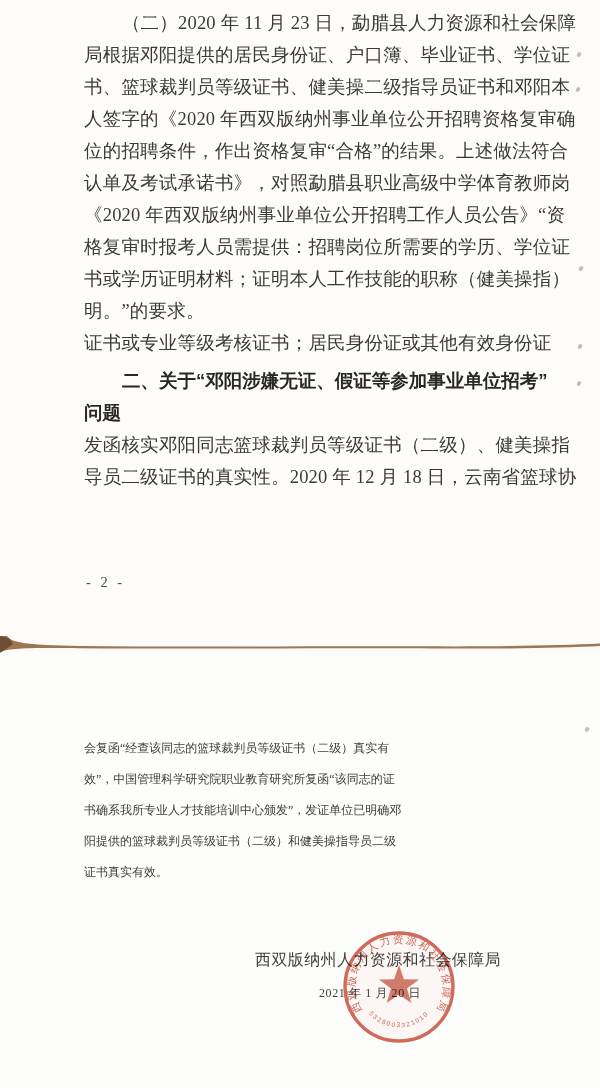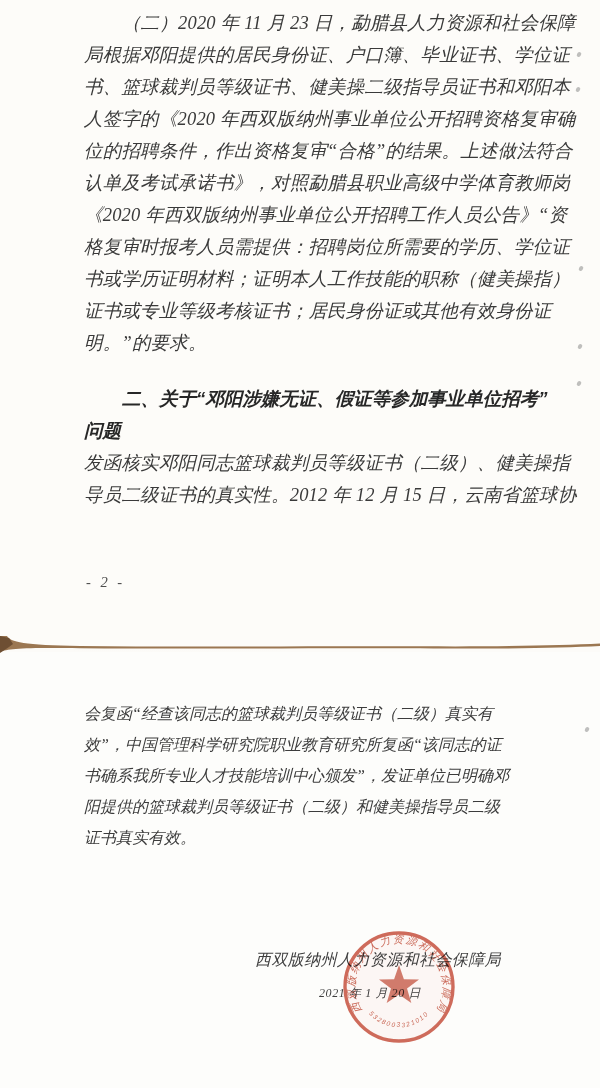--- a/index.html
+++ b/index.html
@@ -8,49 +8,48 @@
     font-family: "Liberation Serif", serif;
     background: #ffffff;
   }
   #scan {
     position: relative; width: 600px; height: 1088px;
     overflow: hidden;
     background:
       radial-gradient(420px 300px at 75% 18%, rgba(210,200,185,0.10), rgba(210,200,185,0) 70%),
       radial-gradient(500px 340px at 30% 80%, rgba(205,195,180,0.08), rgba(205,195,180,0) 70%),
       #fcfbf8;
-    font-style: italic;
   }
   .sheet { position: absolute; left: 0; width: 600px; }
   #sheet-1 { top: 0; height: 646px; background: #fdfcf9; }
   #sheet-2 { top: 652px; height: 436px; background: #fdfdfb; }
 
   #separator { position: absolute; left: 0; top: 636px; z-index: 4; }
 
   
   #page1-text {
     position: absolute; left: 84px; top: 7px; width: 500px;
     color: #3a3a3a; font-size: 18.5px; letter-spacing: 0.2px;
   }
   .line { height: 32px; line-height: 32px; white-space: nowrap; }
   .indent { text-indent: 2.05em; }
-  .gap-top { margin-top: 24px; }
+  .gap-top { margin-top: 6px; }
   .heading {
     font-family: "Liberation Sans", sans-serif;
     font-weight: 700; color: #272727; letter-spacing: 0px;
   }
   #page-number {
     position: absolute; left: 86px; top: 574px;
     font-size: 14.5px; color: #4c4c4c; letter-spacing: 3px;
   }
 
   
   #page2-text {
-    position: absolute; left: 84px; top: 698px; width: 510px;
-    color: #3c3c3c; font-size: 16px; letter-spacing: 0px;
+    position: absolute; left: 84px; top: 733px; width: 510px;
+    color: #3c3c3c; font-size: 12px; letter-spacing: 0px;
   }
   #page2-text .line { height: 31px; line-height: 31px; }
 
   #signature {
     position: absolute; left: 255px; top: 950px;
     font-size: 16px; color: #3f3f3f; letter-spacing: 0.4px;
     white-space: nowrap; z-index: 2;
   }
   #sign-date {
     position: absolute; left: 319px; top: 985px;
@@ -85,28 +84,28 @@
     <div id="page1-text">
       <div class="line indent">（二）2020 年 11 月 23 日，勐腊县人力资源和社会保障</div>
       <div class="line">局根据邓阳提供的居民身份证、户口簿、毕业证书、学位证</div>
       <div class="line">书、篮球裁判员等级证书、健美操二级指导员证书和邓阳本</div>
       <div class="line">人签字的《2020 年西双版纳州事业单位公开招聘资格复审确</div>
       <div class="line">位的招聘条件，作出资格复审“合格”的结果。上述做法符合</div>
       <div class="line">认单及考试承诺书》，对照勐腊县职业高级中学体育教师岗</div>
       <div class="line">《2020 年西双版纳州事业单位公开招聘工作人员公告》“资</div>
       <div class="line">格复审时报考人员需提供：招聘岗位所需要的学历、学位证</div>
       <div class="line">书或学历证明材料；证明本人工作技能的职称（健美操指）</div>
+      <div class="line">明。”的要求。</div>
       <div class="line">证书或专业等级考核证书；居民身份证或其他有效身份证</div>
-      <div class="line">明。”的要求。</div>
 
       <div class="line heading indent gap-top">二、关于“邓阳涉嫌无证、假证等参加事业单位招考”</div>
       <div class="line heading">问题</div>
 
       <div class="line">发函核实邓阳同志篮球裁判员等级证书（二级）、健美操指</div>
-      <div class="line">导员二级证书的真实性。2012 年 12 月 15 日，云南省篮球协</div>
+      <div class="line">导员二级证书的真实性。2020 年 12 月 18 日，云南省篮球协</div>
     </div>
     <div id="page-number">- 2 -</div>
   </div>
 
   <svg id="separator" width="600" height="18" viewBox="0 0 600 18">
     <path d="M0,0 L7,0 C10,6 24,9.2 80,10 C200,11.2 300,9.8 420,10.3
              C500,10.8 560,9.6 600,7.6 L600,10
              C560,12 500,13.2 420,12.3 C300,11.8 200,13.2 80,12.2
              C24,11.6 8,12.5 0,16 Z" fill="#9b7752"></path>
     <path d="M0,0 L9,2 L13,8 L9,11 L0,17 Z" fill="#6e4f33"></path>

